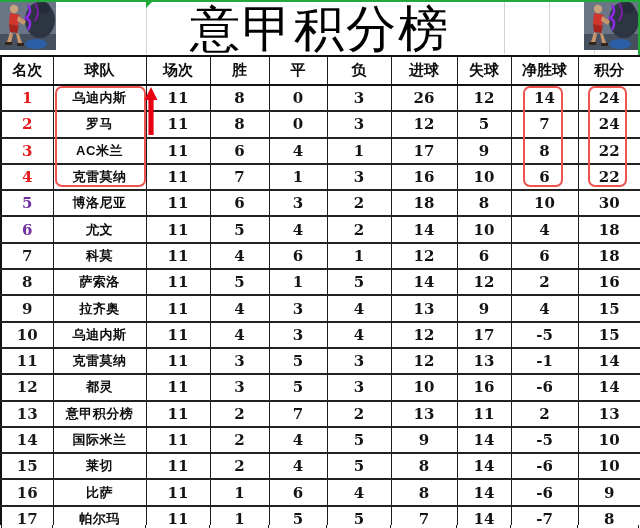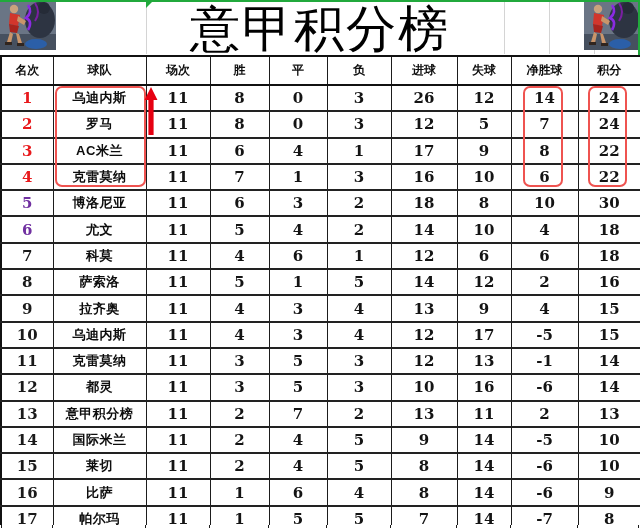--- a/index.html
+++ b/index.html
@@ -14,21 +14,21 @@
     font-size:50px;font-weight:500;color:#000;letter-spacing:2px;}
   .corner-art{position:absolute;top:0;width:56px;height:50px;}
   #corner-left{left:0;}
   #corner-right{right:0;}
   #green-triangle{position:absolute;left:146px;top:2px;width:0;height:0;
     border-top:6px solid #21a93c;border-right:6px solid transparent;z-index:7;}
   
   #standings{position:absolute;left:0;top:55px;width:640px;height:470px;
     border-collapse:collapse;table-layout:fixed;background:#fff;border:2px solid #111;}
   #standings th{border:1px solid #1d1d1d;border-bottom:2px solid #111;height:27px;
-    font-size:12px;font-weight:bold;color:#0d0d0d;padding:0;text-align:center;}
+    font-size:15px;font-weight:bold;color:#0d0d0d;padding:0;text-align:center;}
   #standings td{border:1px solid #1d1d1d;border-top:2px solid #222;padding:0;
     text-align:center;vertical-align:middle;height:24.3px;}
   #standings td.num,#standings td.rank{font-family:"DejaVu Serif","Liberation Serif",serif;
     font-weight:bold;font-size:15px;color:#141414;}
   #standings td.team{font-size:13px;font-weight:bold;color:#0d0d0d;letter-spacing:0.5px;}
   
   #bottom-sliver{position:absolute;left:0;top:525px;width:640px;height:3px;background:#fff;z-index:2;}
   #bottom-sliver i{position:absolute;top:0;width:1px;height:3px;background:#1d1d1d;}
   
   .hl-box{position:absolute;border:2px solid #ef5350;border-radius:7px;z-index:5;

